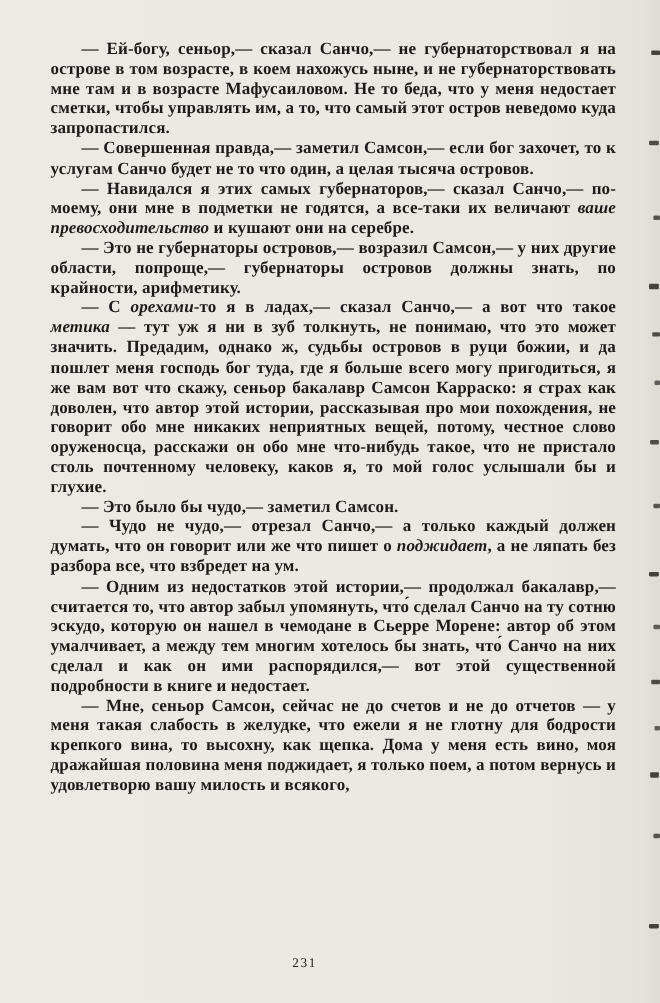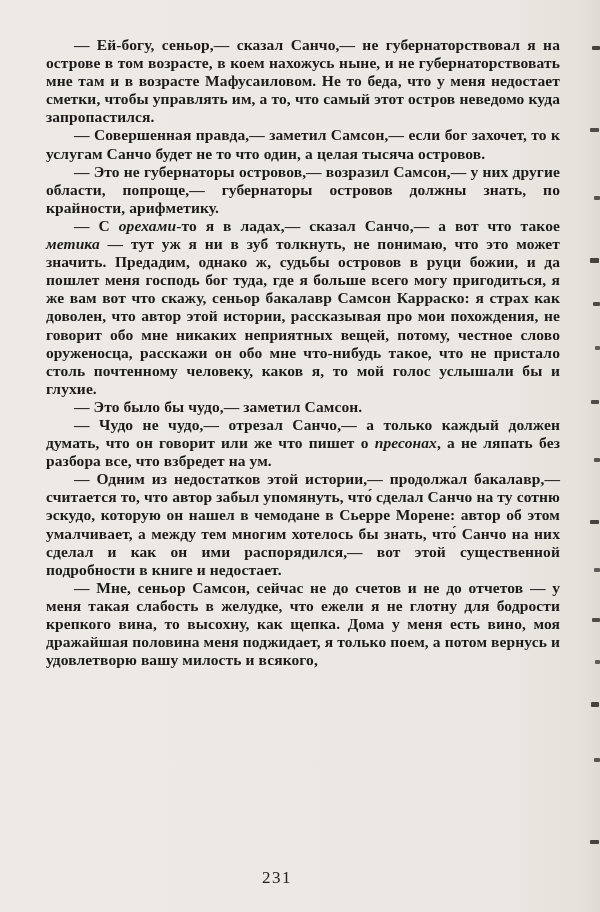--- a/index.html
+++ b/index.html
@@ -31,42 +31,43 @@
     text-indent: 28px;
     font-weight: bold;
   }
   .italic { font-style: italic; }
   .page-number {
     position: absolute;
     top: 868px;
     left: 0;
     width: 554px;
     text-align: center;
-    font-size: 17px;
+    font-size: 12px;
     letter-spacing: 1.5px;
     color: #23211e;
   }
   .speck {
     position: absolute;
     background: #2a2723;
     border-radius: 1px;
   }
 </style>
 </head>
 <body>
 
 <div class="page">
 
   <div class="text-block">
       <p class="para"><span>— Ей-богу, сеньор,— сказал Санчо,— не губернаторствовал я на острове в том возрасте, в коем нахожусь ныне, и не губернаторствовать мне там и в возрасте Мафусаиловом. Не то беда, что у меня недостает сметки, чтобы управлять им, а то, что самый этот остров неведомо куда запропастился.</span></p>
       <p class="para"><span>— Совершенная правда,— заметил Самсон,— если бог захочет, то к услугам Санчо будет не то что один, а целая тысяча островов.</span></p>
+      <p class="para"><span>— Навидался я этих самых губернаторов,— сказал Санчо,— по-моему, они мне в подметки не годятся, а все-таки их величают </span><span class="italic">ваше превосходительство</span><span> и кушают они на серебре.</span></p>
       <p class="para"><span>— Это не губернаторы островов,— возразил Самсон,— у них другие области, попроще,— губернаторы островов должны знать, по крайности, арифметику.</span></p>
       <p class="para"><span>— С </span><span class="italic">орехами</span><span>-то я в ладах,— сказал Санчо,— а вот что такое </span><span class="italic">метика</span><span> — тут уж я ни в зуб толкнуть, не понимаю, что это может значить. Предадим, однако ж, судьбы островов в руци божии, и да пошлет меня господь бог туда, где я больше всего могу пригодиться, я же вам вот что скажу, сеньор бакалавр Самсон Карраско: я страх как доволен, что автор этой истории, рассказывая про мои похождения, не говорит обо мне никаких неприятных вещей, потому, честное слово оруженосца, расскажи он обо мне что-нибудь такое, что не пристало столь почтенному человеку, каков я, то мой голос услышали бы и глухие.</span></p>
       <p class="para"><span>— Это было бы чудо,— заметил Самсон.</span></p>
-      <p class="para"><span>— Чудо не чудо,— отрезал Санчо,— а только каждый должен думать, что он говорит или же что пишет о </span><span class="italic">пресонах</span><span>, а не ляпать без разбора все, что взбредет на ум.</span></p>
+      <p class="para"><span>— Чудо не чудо,— отрезал Санчо,— а только каждый должен думать, что он говорит или же что пишет о </span><span class="italic">поджидает</span><span>, а не ляпать без разбора все, что взбредет на ум.</span></p>
       <p class="para"><span>— Одним из недостатков этой истории,— продолжал бакалавр,— считается то, что автор забыл упомянуть, что́ сделал Санчо на ту сотню эскудо, которую он нашел в чемодане в Сьерре Морене: автор об этом умалчивает, а между тем многим хотелось бы знать, что́ Санчо на них сделал и как он ими распорядился,— вот этой существенной подробности в книге и недостает.</span></p>
       <p class="para"><span>— Мне, сеньор Самсон, сейчас не до счетов и не до отчетов — у меня такая слабость в желудке, что ежели я не глотну для бодрости крепкого вина, то высохну, как щепка. Дома у меня есть вино, моя дражайшая половина меня поджидает, я только поем, а потом вернусь и удовлетворю вашу милость и всякого,</span></p>
     </div>
 
   <div class="page-number">231</div>
 
   <div class="speck" style="left:592px; top:46px;  width:8px; height:4px; opacity:.85;"></div>
   <div class="speck" style="left:590px; top:128px; width:9px; height:4px; opacity:.8;"></div>
   <div class="speck" style="left:594px; top:196px; width:6px; height:4px; opacity:.75;"></div>
   <div class="speck" style="left:590px; top:258px; width:9px; height:5px; opacity:.85;"></div>

